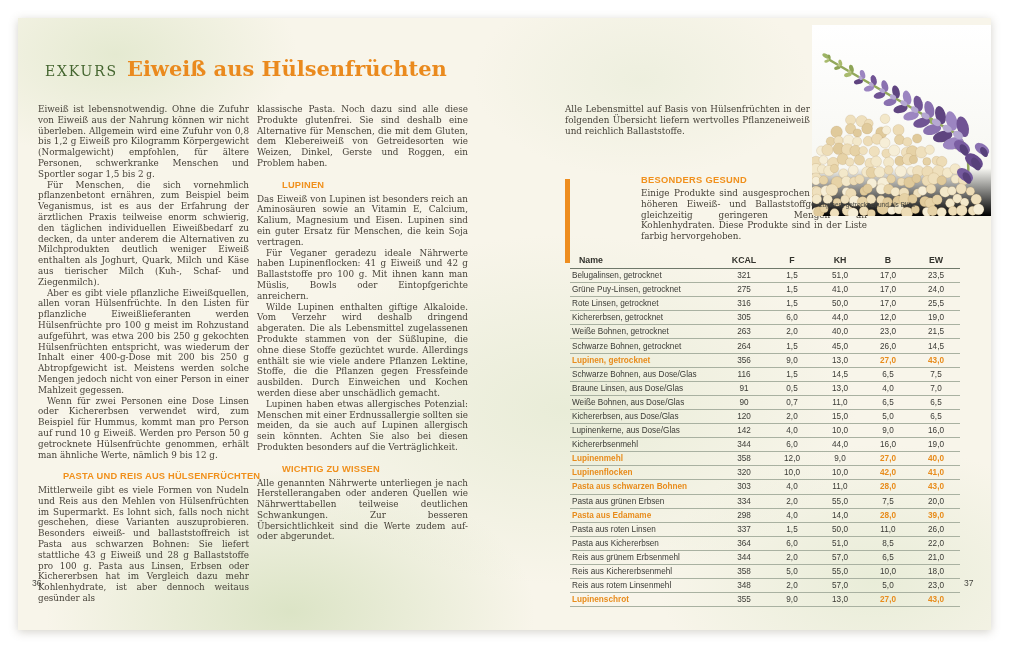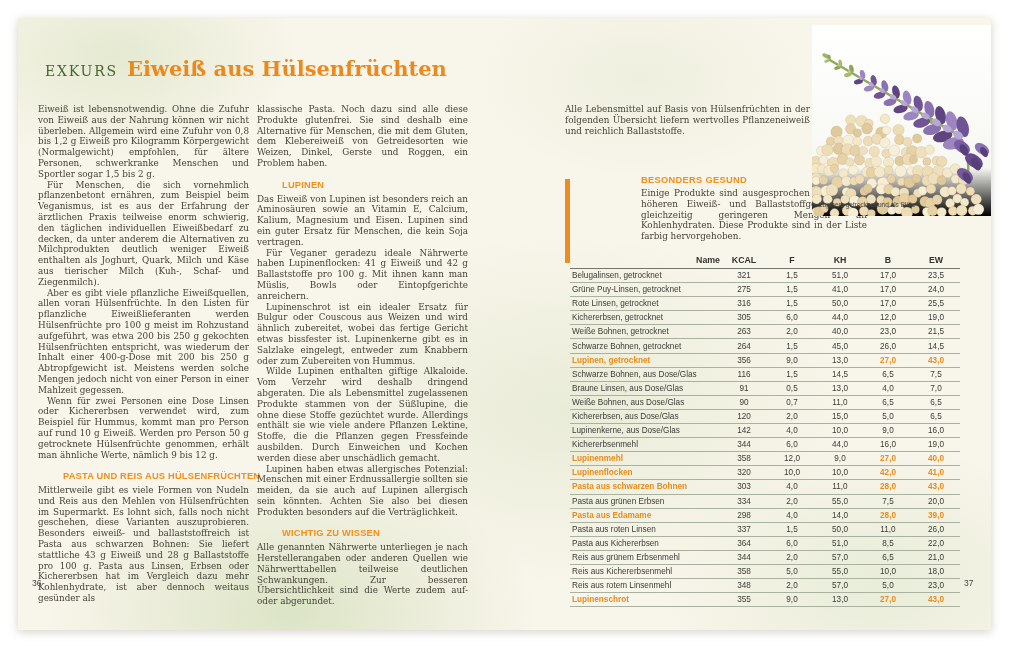--- a/index.html
+++ b/index.html
@@ -59,21 +59,21 @@
     color:#474239;text-align:justify;
   }
   
   .ntable{position:absolute;left:552px;top:233px;width:390px;}
   .tr{
     display:grid;grid-template-columns:150px repeat(5,48px);
     align-items:center;height:13.1px;border-bottom:1px solid #a9b1a1;
   }
   .tr.head{height:17px;border-bottom:1.5px solid #6f786a;}
   .th{font-weight:bold;font-size:8.8px;color:#33332d;text-align:center;}
-  .th.name{text-align:right;padding-left:2px;}
+  .th.name{text-align:left;padding-left:9px;}
   .td{font-size:8.2px;color:#3b3b36;text-align:center;}
   .td.name{text-align:left;padding-left:2px;white-space:nowrap;overflow:hidden;}
   .td.hl{color:#e88c1c;font-weight:bold;}
   
   .photo{position:absolute;left:794px;top:7px;width:179px;height:191px;}
   .photo svg{display:block;}
   .caption{
     position:absolute;left:7px;bottom:8px;font-size:6.5px;color:#43433e;
     font-family:"Liberation Sans",sans-serif;
   }
@@ -94,21 +94,20 @@
         <p class="para ind">Aber es gibt viele pflanzliche Eiweißquellen, allen voran Hülsenfrüchte. In den Listen für pflanzliche Eiweißlieferanten werden Hülsenfrüchte pro 100 g meist im Rohzustand aufgeführt, was etwa 200 bis 250 g gekochten Hülsenfrüchten entspricht, was wiederum der Inhalt einer 400-g-Dose mit 200 bis 250 g Abtropfgewicht ist. Meistens werden solche Mengen jedoch nicht von einer Person in einer Mahlzeit gegessen.</p>
         <p class="para ind">Wenn für zwei Personen eine Dose Linsen oder Kichererbsen verwendet wird, zum Beispiel für Hummus, kommt man pro Person auf rund 10 g Eiweiß. Werden pro Person 50 g getrocknete Hülsenfrüchte genommen, erhält man ähnliche Werte, nämlich 9 bis 12 g.</p>
         <div class="col-heading">PASTA UND REIS AUS HÜLSENFRÜCHTEN</div>
         <p class="para">Mittlerweile gibt es viele Formen von Nudeln und Reis aus den Mehlen von Hülsenfrüchten im Supermarkt. Es lohnt sich, falls noch nicht geschehen, diese Varianten auszuprobieren. Besonders eiweiß- und ballaststoffreich ist Pasta aus schwarzen Bohnen: Sie liefert stattliche 43 g Eiweiß und 28 g Ballaststoffe pro 100 g. Pasta aus Linsen, Erbsen oder Kichererbsen hat im Vergleich dazu mehr Kohlenhydrate, ist aber dennoch weitaus gesünder als</p>
       </div>
     <div class="tcol">
         <p class="para">klassische Pasta. Noch dazu sind alle diese Produkte glutenfrei. Sie sind deshalb eine Alternative für Menschen, die mit dem Gluten, dem Klebereiweiß von Getreidesorten wie Weizen, Dinkel, Gerste und Roggen, ein Problem haben.</p>
         <div class="col-heading">LUPINEN</div>
         <p class="para">Das Eiweiß von Lupinen ist besonders reich an Aminosäuren sowie an Vitamin E, Calcium, Kalium, Magnesium und Eisen. Lupinen sind ein guter Ersatz für Menschen, die kein Soja vertragen.</p>
         <p class="para ind">Für Veganer geradezu ideale Nährwerte haben Lupinenflocken: 41 g Eiweiß und 42 g Ballaststoffe pro 100 g. Mit ihnen kann man Müslis, Bowls oder Eintopfgerichte anreichern.</p>
-        <p class="para ind">Lupinenschrot ist ein idealer Ersatz für Bulgur oder Couscous aus Weizen und wird ähnlich zubereitet, wobei das fertige Gericht etwas bissfester ist. Lupinenkerne gibt es in Salzlake eingelegt, entweder zum Knabbern oder zum Zubereiten von Hummus.</p>
         <p class="para ind">Wilde Lupinen enthalten giftige Alkaloide. Vom Verzehr wird deshalb dringend abgeraten. Die als Lebensmittel zugelassenen Produkte stammen von der Süßlupine, die ohne diese Stoffe gezüchtet wurde. Allerdings enthält sie wie viele andere Pflanzen Lektine, Stoffe, die die Pflanzen gegen Fressfeinde ausbilden. Durch Einweichen und Kochen werden diese aber unschädlich gemacht.</p>
         <p class="para ind">Lupinen haben etwas allergisches Potenzial: Menschen mit einer Erdnussallergie sollten sie meiden, da sie auch auf Lupinen allergisch sein könnten. Achten Sie also bei diesen Produkten besonders auf die Verträglichkeit.</p>
         <div class="col-heading">WICHTIG ZU WISSEN</div>
         <p class="para">Alle genannten Nährwerte unterliegen je nach Herstellerangaben oder anderen Quellen wie Nährwerttabellen teilweise deutlichen Schwankungen. Zur besseren Übersichtlichkeit sind die Werte zudem auf- oder abgerundet.</p>
       </div>
   </div>
 
   <div class="pagenum pn-left">36</div>
 
   <div class="intro">Alle Lebensmittel auf Basis von Hülsenfrüchten in der folgenden Übersicht liefern wertvolles Pflanzeneiweiß und reichlich Ballaststoffe.</div>

